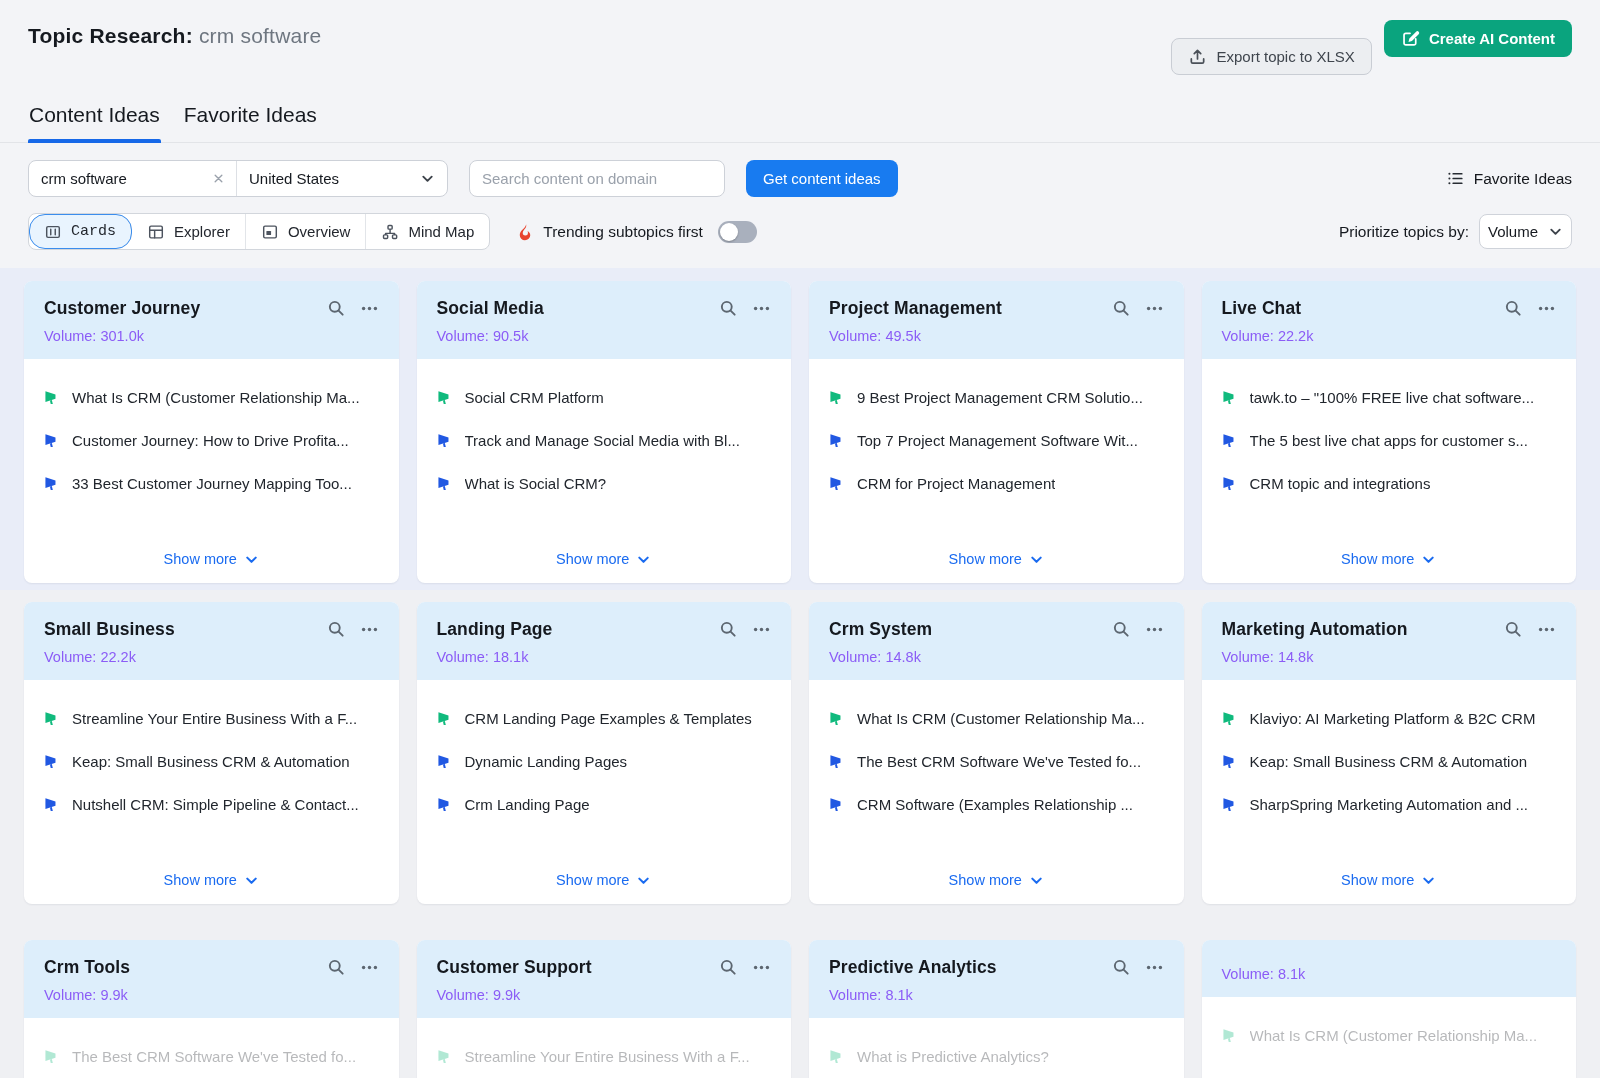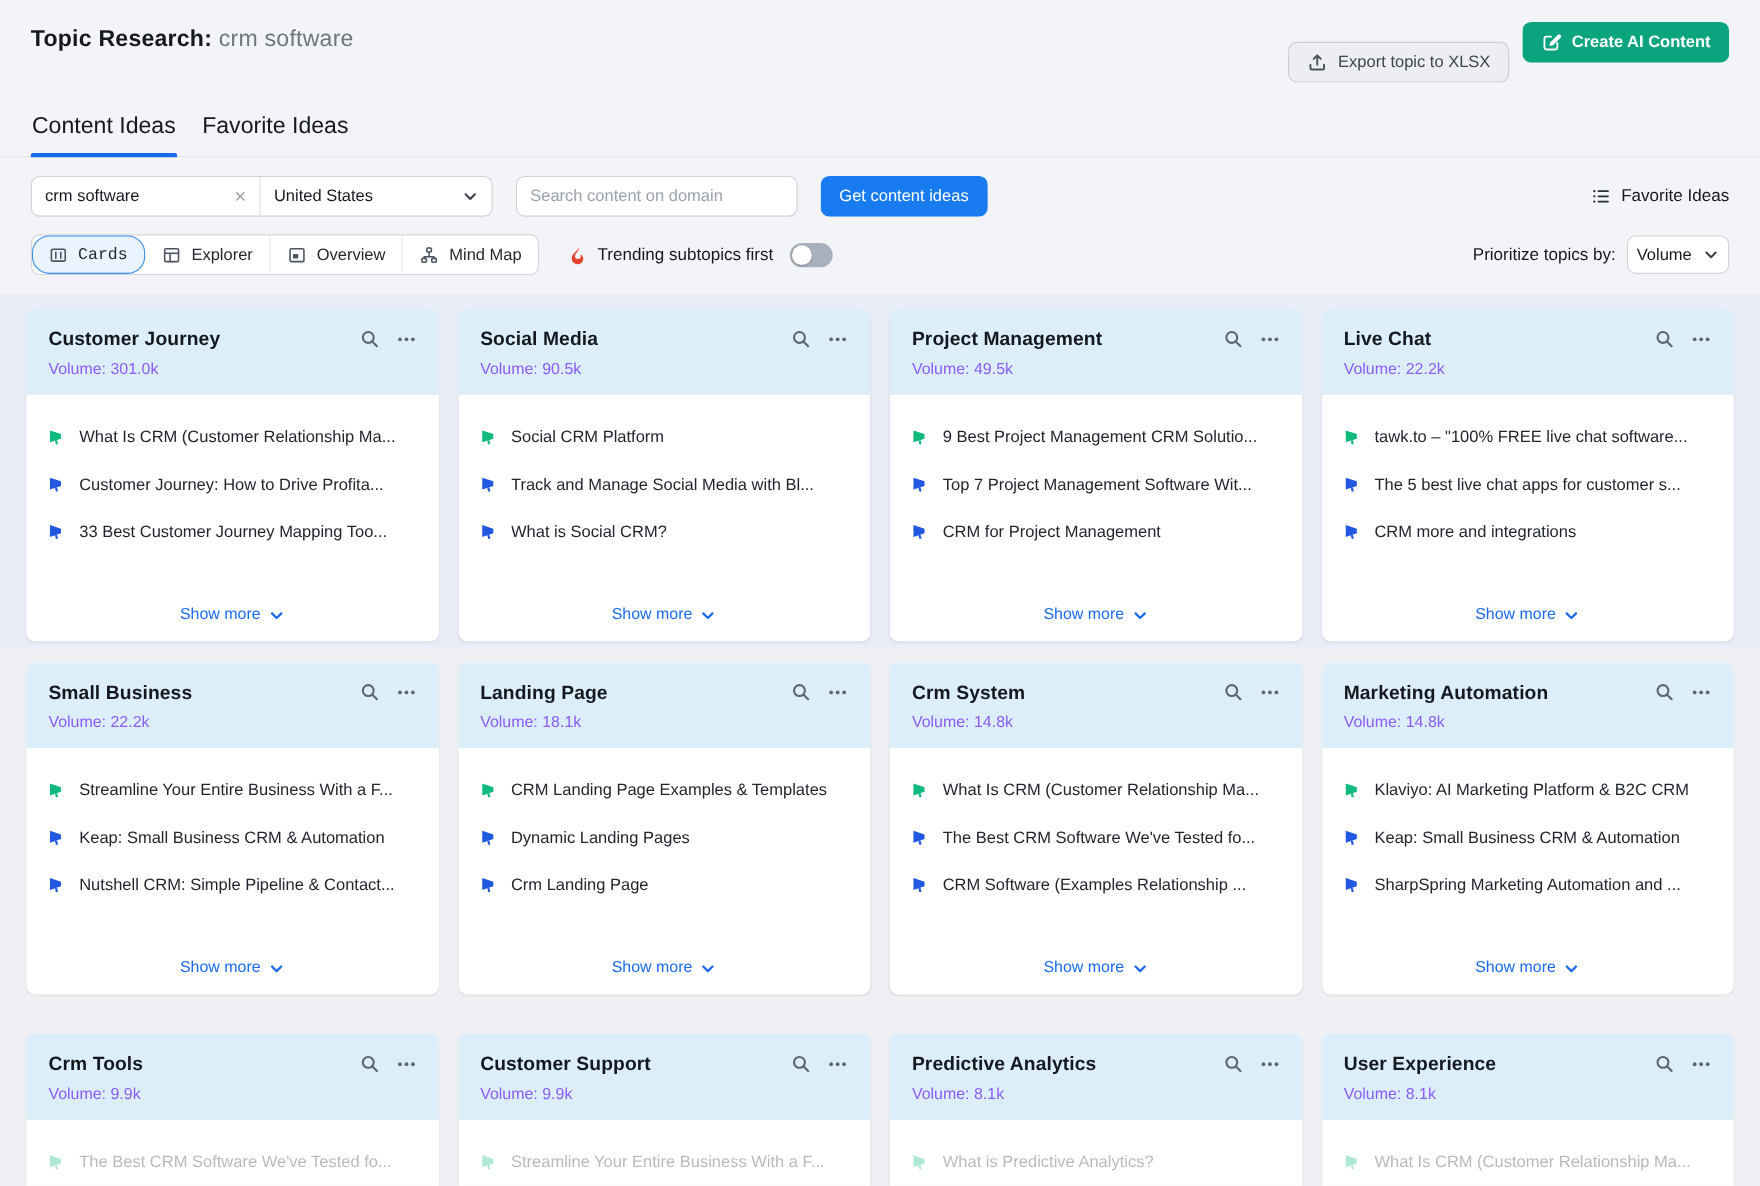--- a/index.html
+++ b/index.html
@@ -453,21 +453,21 @@
               </span>
               <span>The 5 best live chat apps for customer s...</span>
             </li>
             <li class="idea-item">
               <span class="idea-icon blue">
                 <svg viewBox="0 0 24 24" width="17" height="17" fill="currentColor">
                   <path d="M2 3.2 16.2 7.9v5.9L2 18.5Z"></path>
                   <path d="M8.4 16.1l1.1 4.9h2.9l-1.3-5.5z"></path>
                 </svg>
               </span>
-              <span>CRM more and integrations</span>
+              <span>CRM topic and integrations</span>
             </li>
           </ul>
       <div class="show-more">
         <span class="sm-label">Show more</span>
         <svg width="15" height="15" viewBox="0 0 16 16" fill="none" stroke="currentColor" stroke-width="2.2" stroke-linecap="round" stroke-linejoin="round">
               <path d="M3.5 6l4.5 4.5L12.5 6"></path>
             </svg>
       </div>
     </div>
   </div>
@@ -828,38 +828,20 @@
               </span>
               <span>What is Predictive Analytics?</span>
             </li>
           </ul>
 
     </div>
   </div>
 
   <div class="card">
     <div class="card-header">
-      <div class="card-header-top">
-        <h3 class="card-title">User Experience</h3>
-        <div class="card-actions">
-          <span class="icon-btn">
-            <svg width="19" height="19" viewBox="0 0 20 20" fill="none" stroke="#5c6670" stroke-width="2" stroke-linecap="round">
-                  <circle cx="8.2" cy="8.2" r="5.2"></circle>
-                  <path d="M12.2 12.2l4.3 4.3"></path>
-                </svg>
-          </span>
-          <span class="icon-btn">
-            <svg width="19" height="19" viewBox="0 0 20 20" fill="#5c6670">
-                  <circle cx="3.8" cy="10" r="1.8"></circle>
-                  <circle cx="10" cy="10" r="1.8"></circle>
-                  <circle cx="16.2" cy="10" r="1.8"></circle>
-                </svg>
-          </span>
-        </div>
-      </div>
       <div class="card-volume">Volume: 8.1k</div>
     </div>
     <div class="card-body">
       <ul class="idea-list">
             <li class="idea-item faded">
               <span class="idea-icon green">
                 <svg viewBox="0 0 24 24" width="17" height="17" fill="currentColor">
                   <path d="M2 3.2 16.2 7.9v5.9L2 18.5Z"></path>
                   <path d="M8.4 16.1l1.1 4.9h2.9l-1.3-5.5z"></path>
                 </svg>

